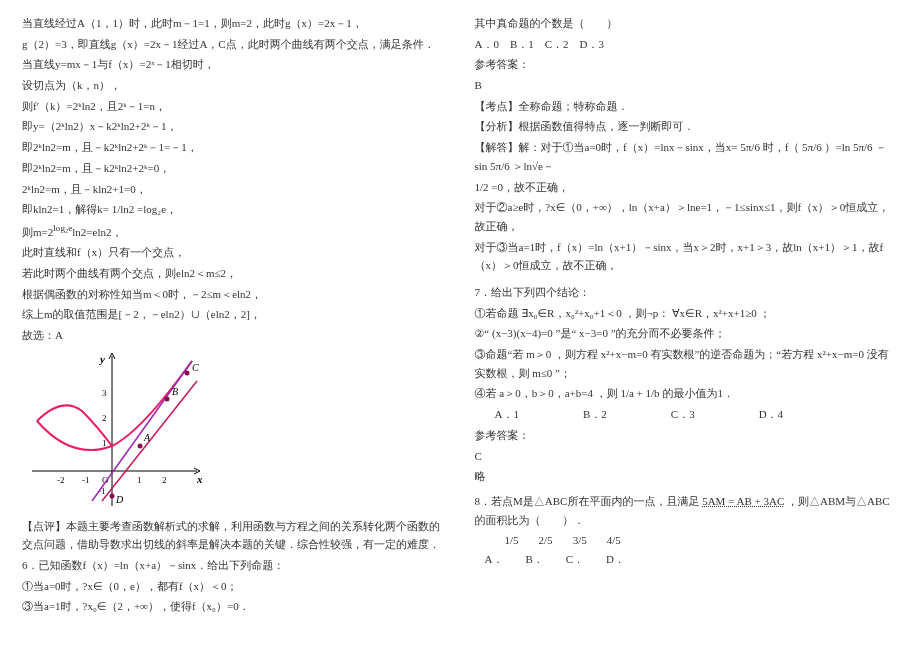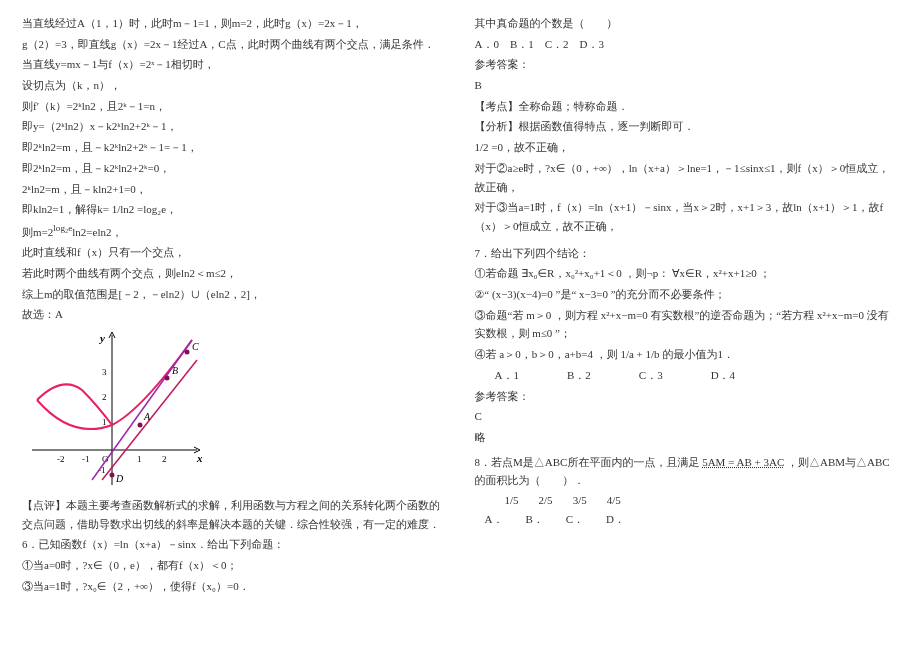--- a/index.html
+++ b/index.html
@@ -13,21 +13,21 @@
       display: flex;
       padding: 12px;
     }
     .col { flex: 1; padding: 0 10px; }
     .col-left { border-right: 1px solid transparent; }
     .col-right { padding-left: 18px; }
     p { line-height: 1.7; margin: 2px 0; }
     .formula { font-family: "Times New Roman", serif; }
     .graph-box { width: 180px; height: 160px; margin: 6px 0; position: relative; }
     .ans-label { font-weight: normal; }
-    .opts { display: flex; gap: 48px; margin: 4px 0 4px 20px; }
+    .opts { display: flex; gap: 64px; margin: 4px 0 4px 20px; }
     .opts span { display: inline-block; }
     .dotted { text-decoration: underline dotted; }
   </style>
 </head>
 <body>
 
 <div class="col col-left">
   <p>当直线经过A（1，1）时，此时m－1=1，则m=2，此时g（x）=2x－1，</p>
   <p>g（2）=3，即直线g（x）=2x－1经过A，C点，此时两个曲线有两个交点，满足条件．</p>
   <p>当直线y=mx－1与f（x）=2ˣ－1相切时，</p>
@@ -40,20 +40,21 @@
   <p>
     <span>即kln2=1，解得k=</span>
     <span class="formula">1/ln2</span>
     <span>=log₂e，</span>
   </p>
   <p>
     <span>则m=2</span><sup>log₂e</sup><span>ln2=eln2，</span>
   </p>
   <p>此时直线和f（x）只有一个交点，</p>
   <p>若此时两个曲线有两个交点，则eln2＜m≤2，</p>
+  <p>根据偶函数的对称性知当m＜0时，－2≤m＜eln2，</p>
   <p>综上m的取值范围是[－2，－eln2）∪（eln2，2]，</p>
   <p>故选：A</p>
 
   <div class="graph-box">
     <svg width="180" height="160" viewBox="0 0 180 160">
       <line x1="10" y1="120" x2="175" y2="120" stroke="#000" stroke-width="1"></line>
       <line x1="90" y1="5" x2="90" y2="155" stroke="#000" stroke-width="1"></line>
       <polyline points="172,123 178,120 172,117" fill="none" stroke="#000"></polyline>
       <polyline points="87,8 90,2 93,8" fill="none" stroke="#000"></polyline>
       <text x="175" y="132" font-size="11" font-style="italic" font-weight="bold">x</text>
@@ -91,20 +92,31 @@
   <p>③当a=1时，?x₀∈（2，+∞），使得f（x₀）=0．</p>
 </div>
 
 <div class="col col-right">
   <p>其中真命题的个数是（　　）</p>
   <p>A．0　B．1　C．2　D．3</p>
   <p class="ans-label">参考答案：</p>
   <p>B</p>
   <p>【考点】全称命题；特称命题．</p>
   <p>【分析】根据函数值得特点，逐一判断即可．</p>
+  <p>
+    <span>【解答】解：对于①当a=0时，f（x）=lnx－sinx，当x=</span>
+    <span class="formula">5π/6</span>
+    <span>时，f（</span>
+    <span class="formula">5π/6</span>
+    <span>）=ln</span>
+    <span class="formula">5π/6</span>
+    <span>－sin</span>
+    <span class="formula">5π/6</span>
+    <span>＞ln√e－</span>
+  </p>
   <p>
     <span class="formula">1/2</span>
     <span>=0，故不正确，</span>
   </p>
   <p>对于②a≥e时，?x∈（0，+∞），ln（x+a）＞lne=1，－1≤sinx≤1，则f（x）＞0恒成立，故正确，</p>
   <p>对于③当a=1时，f（x）=ln（x+1）－sinx，当x＞2时，x+1＞3，故ln（x+1）＞1，故f（x）＞0恒成立，故不正确，</p>
   <p style="margin-top:8px">7．给出下列四个结论：</p>
   <p>
     <span>①若命题</span>
     <span class="formula">∃x₀∈R，x₀²+x₀+1＜0</span>

